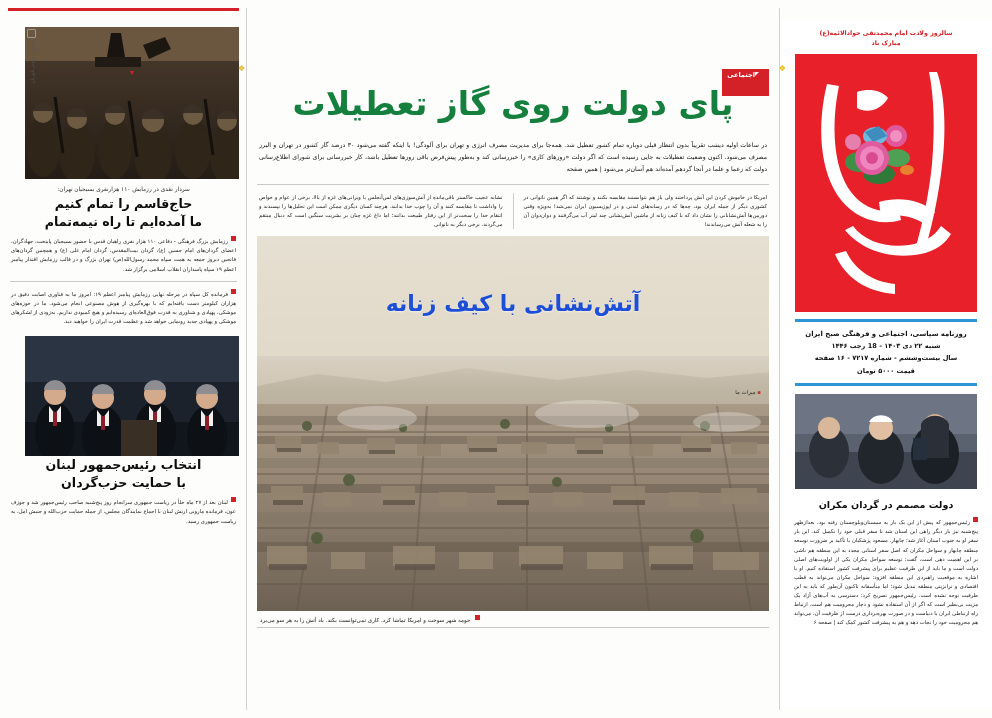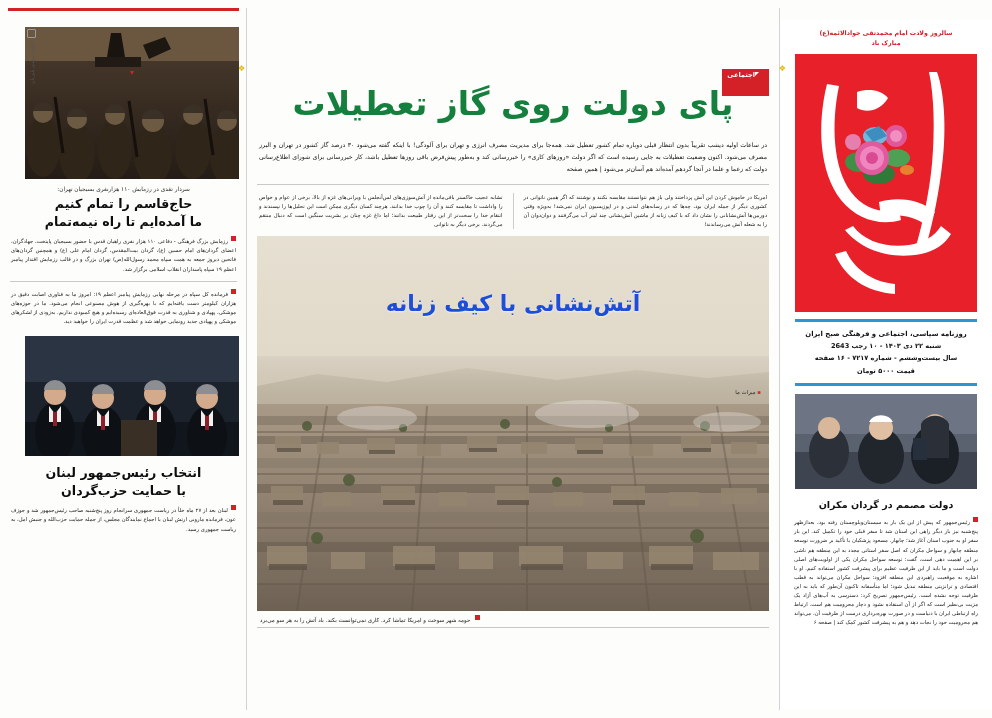--- a/index.html
+++ b/index.html
@@ -216,21 +216,21 @@
         <circle cx="33" cy="42" r="12" fill="#ef86c0"></circle>
         <circle cx="33" cy="42" r="6" fill="#d94a92"></circle>
         <ellipse cx="68" cy="54" rx="7" ry="5" fill="#e8812f"></ellipse>
       </svg>
     </div>
 
     <div class="blue-bar"></div>
 
     <div class="pub-info">
       <div class="line1">روزنامه سیاسی، اجتماعی و فرهنگی صبح ایران</div>
-      <div>شنبه ۲۲ دی ۱۴۰۳ - ۱۰ رجب 2643</div>
+      <div>شنبه ۲۲ دی ۱۴۰۳ - 18 رجب ۱۴۴۶</div>
       <div>سال بیست‌وششم - شماره ۷۲۱۷ - ۱۶ صفحه</div>
       <div>قیمت ۵۰۰۰ تومان</div>
     </div>
 
     <div class="blue-bar lower"></div>
 
     <div class="sidephoto-r">
       <svg viewBox="0 0 182 95" preserveAspectRatio="none" style="width:100%;height:100%">
         <rect width="182" height="95" fill="#5a6270"></rect>
         <rect y="0" width="182" height="40" fill="#6d7584"></rect>
@@ -505,21 +505,21 @@
           <rect x="28" y="76" width="4" height="14"></rect>
             <rect x="76" y="80" width="4" height="14"></rect>
           <rect x="128" y="76" width="4" height="14"></rect>
             <rect x="180" y="80" width="4" height="14"></rect>
         </g>
 
         <rect x="96" y="84" width="36" height="36" fill="#3a2f24"></rect>
       </svg>
     </div>
 
-    <div class="sub-headline" style="margin-top:8px">
+    <div class="sub-headline" style="margin-top:0">
       <div>انتخاب رئیس‌جمهور لبنان</div>
       <div>با حمایت حزب‌گردان</div>
     </div>
     <div class="left-body">
       <p class="body-txt"><span class="bullet-sq"></span><span>لبنان بعد از ۲۷ ماه خلأ در ریاست جمهوری سرانجام روز پنج‌شنبه صاحب رئیس‌جمهور شد و جوزف عون، فرمانده مارونی ارتش لبنان با اجماع نمایندگان مجلس، از جمله حمایت حزب‌الله و جنبش امل، به ریاست جمهوری رسید.</span></p>
     </div>
   </div>
 
   <div class="corner-marks">
     <span class="cmark" style="left:238px; top:64px;">❖</span>

